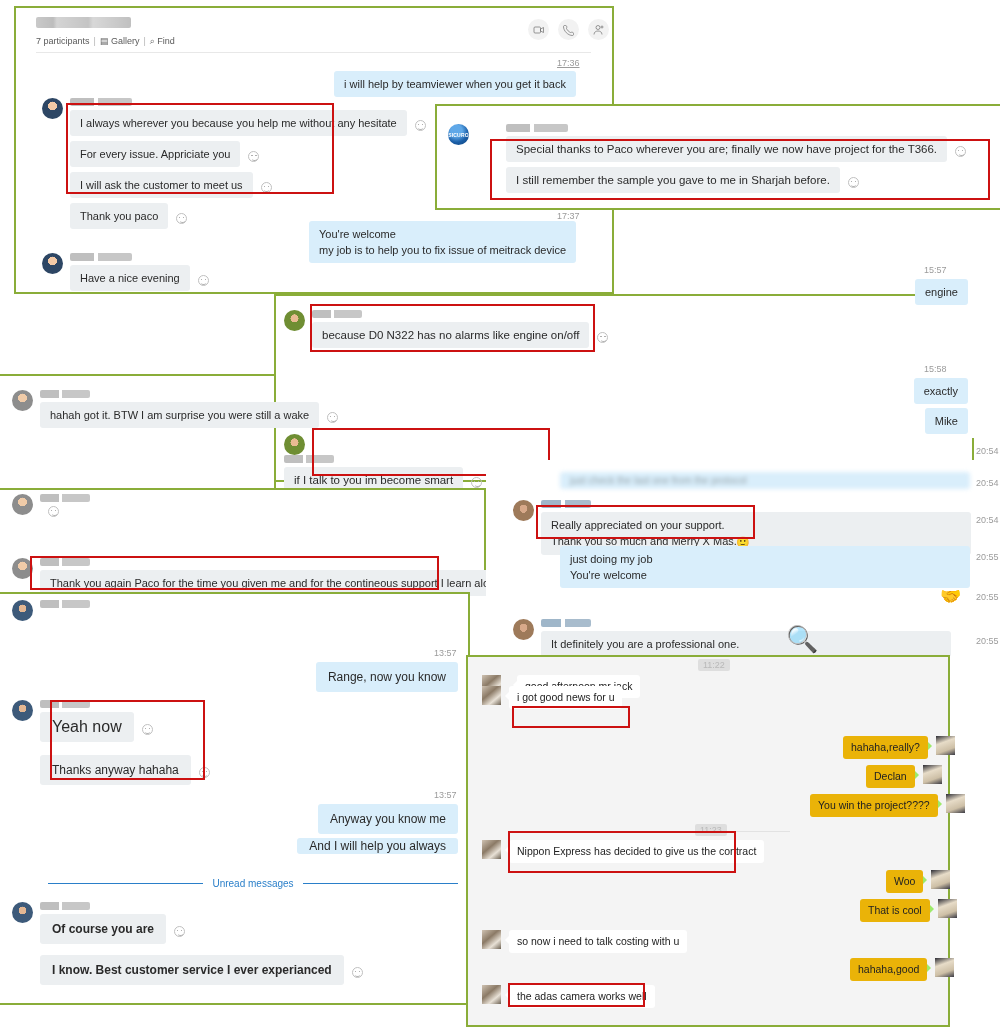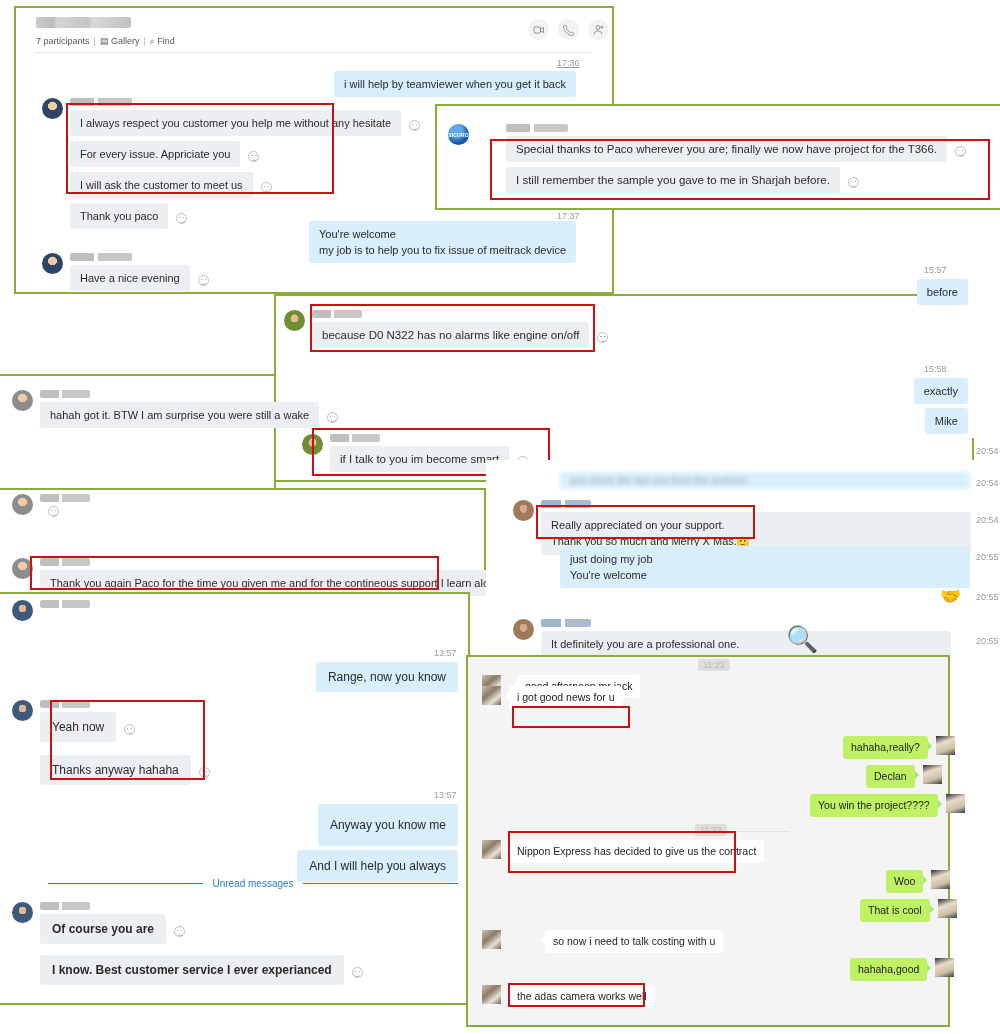--- a/index.html
+++ b/index.html
@@ -101,21 +101,21 @@
   .wc-b {
     background:#ffffff; color:#222; font-size:10.5px; line-height:15px;
     padding:4px 8px; border-radius:3px; position:relative; margin-left:8px;
   }
   .wc-b::before {
     content:""; position:absolute; left:-4px; top:6px;
     border-top:4px solid transparent; border-bottom:4px solid transparent;
     border-right:4px solid #fff;
   }
   .wc-row.me { flex-direction:row-reverse; }
-  .wc-b.green { background:#bef264; margin-left:0; margin-right:8px; }
+  .wc-b.green { background:#eab308; margin-left:0; margin-right:8px; }
   .wc-b.green::before {
     left:auto; right:-4px; border-right:none;
     border-left:4px solid #9eea6a;
   }
   .wc-sep { position:absolute; height:1px; background:#e2e2e2; }
   .wm { position:absolute; color:#f3dede; font-size:26px; }
   .hs { position:absolute; font-size:17px; }
   .sm-emoji { font-size:11px; vertical-align:-1px; }
 </style>
 </head>
@@ -154,21 +154,21 @@
 <div class="ts" style="left:557px; top:58px;text-decoration:underline;">17:36</div>
 <div class="out" style="left:300px; top:71px; width:276px;">
   <div class="ob">i will help by teamviewer when you get it back</div>
 </div>
 
 <div class="row" style="left:42px; top:98px;">
   <div class="av g1"></div>
   <div class="stack">
     <div class="sender"></div>
     <div class="bline">
-        <div class="bubble">I always respect you customer you help me without any hesitate</div>
+        <div class="bubble">I always wherever you because you help me without any hesitate</div>
         <span class="emoji-ph"></span>
       </div>
     <div class="bline">
         <div class="bubble">For every issue. Appriciate you</div>
         <span class="emoji-ph"></span>
       </div>
     <div class="bline">
         <div class="bubble">I will ask the customer to meet us</div>
         <span class="emoji-ph"></span>
       </div>
@@ -223,36 +223,36 @@
   <div class="stack">
     <div class="sender w2"></div>
     <div class="bline">
         <div class="bubble" style="font-size:11.5px;">because D0 N322 has no alarms like engine on/off</div>
         <span class="emoji-ph"></span>
       </div>
   </div>
 </div>
 <div class="hl" style="left:310px; top:304px; width:285px; height:48px;"></div>
 
-<div class="row" style="left:302px; top:434px;">
+<div class="row" style="left:284px; top:434px;flex-direction:column;">
   <div class="av g2"></div>
   <div class="stack">
     <div class="sender w2"></div>
     <div class="bline">
         <div class="bubble" style="font-size:11.5px;">if I talk to you im become smart</div>
         <span class="emoji-ph"></span>
       </div>
   </div>
 </div>
 <div class="hl" style="left:312px; top:428px; width:238px; height:48px;"></div>
 
 <div class="plain" style="left:962px; top:258px; width:38px; height:180px;"></div>
 <div class="ts" style="left:924px; top:265px;">15:57</div>
 <div class="out" style="left:860px; top:279px; width:108px;">
-  <div class="ob">before</div>
+  <div class="ob">engine</div>
 </div>
 <div class="ts" style="left:924px; top:364px;">15:58</div>
 <div class="out" style="left:860px; top:378px; width:108px;">
   <div class="ob">exactly</div>
   <div class="ob">Mike</div>
 </div>
 
 <div class="panel" style="left:-4px; top:374px; width:280px; height:220px;"></div>
 <div class="plain" style="left:-4px; top:488px; width:490px; height:106px; border:none;"></div>
 <div class="panel" style="left:-4px; top:488px; width:490px; height:106px; background:transparent;"></div>
@@ -340,35 +340,35 @@
 <div class="ts" style="left:434px; top:648px;">13:57</div>
 <div class="out" style="left:180px; top:662px; width:278px;">
   <div class="ob" style="font-size:12px; padding:7px 12px;">Range, now you know</div>
 </div>
 
 <div class="row" style="left:12px; top:700px;">
   <div class="av g4"></div>
   <div class="stack">
     <div class="sender w2"></div>
     <div class="bline">
-        <div class="bubble" style="font-size:12px; padding:7px 12px;">Yeah now</div>
+        <div class="bubble" style="font-size:16px; padding:7px 12px;">Yeah now</div>
         <span class="emoji-ph"></span>
       </div>
     <div class="bline" style="margin-top:8px;">
         <div class="bubble" style="font-size:12px; padding:7px 12px;">Thanks anyway hahaha</div>
         <span class="emoji-ph"></span>
       </div>
   </div>
 </div>
 <div class="hl" style="left:50px; top:700px; width:155px; height:80px;"></div>
 
 <div class="ts" style="left:434px; top:790px;">13:57</div>
 <div class="out" style="left:180px; top:804px; width:278px;">
-  <div class="ob" style="font-size:12px; padding:13px 12px;margin-left:31px;">Anyway you know me</div>
-  <div class="ob" style="font-size:12px; padding:8px 12px;">And I will help you always</div>
+  <div class="ob" style="font-size:12px; padding:7px 12px;margin-left:31px;">Anyway you know me</div>
+  <div class="ob" style="font-size:12px; padding:0 12px;">And I will help you always</div>
 </div>
 
 <div class="unread" style="left:48px; top:878px; width:410px;">
   <div class="ln"></div>
   <div class="lb">Unread messages</div>
   <div class="ln"></div>
 </div>
 
 <div class="row" style="left:12px; top:902px;font-weight:bold;">
   <div class="av g4"></div>
@@ -427,21 +427,21 @@
 <div class="wc-row me" style="left:886px; top:870px;">
   <div class="wc-av me"></div>
   <div class="wc-b green">Woo</div>
 </div>
 
 <div class="wc-row me" style="left:860px; top:899px;">
   <div class="wc-av me"></div>
   <div class="wc-b green">That is cool</div>
 </div>
 
-<div class="wc-row" style="left:482px; top:930px;gap:36px;">
+<div class="wc-row" style="left:482px; top:930px;">
   <div class="wc-av"></div>
   <div class="wc-b">so now i need to talk costing with u</div>
 </div>
 
 <div class="wc-row me" style="left:850px; top:958px;">
   <div class="wc-av me"></div>
   <div class="wc-b green">hahaha,good</div>
 </div>
 
 <div class="wc-row" style="left:482px; top:985px;">

